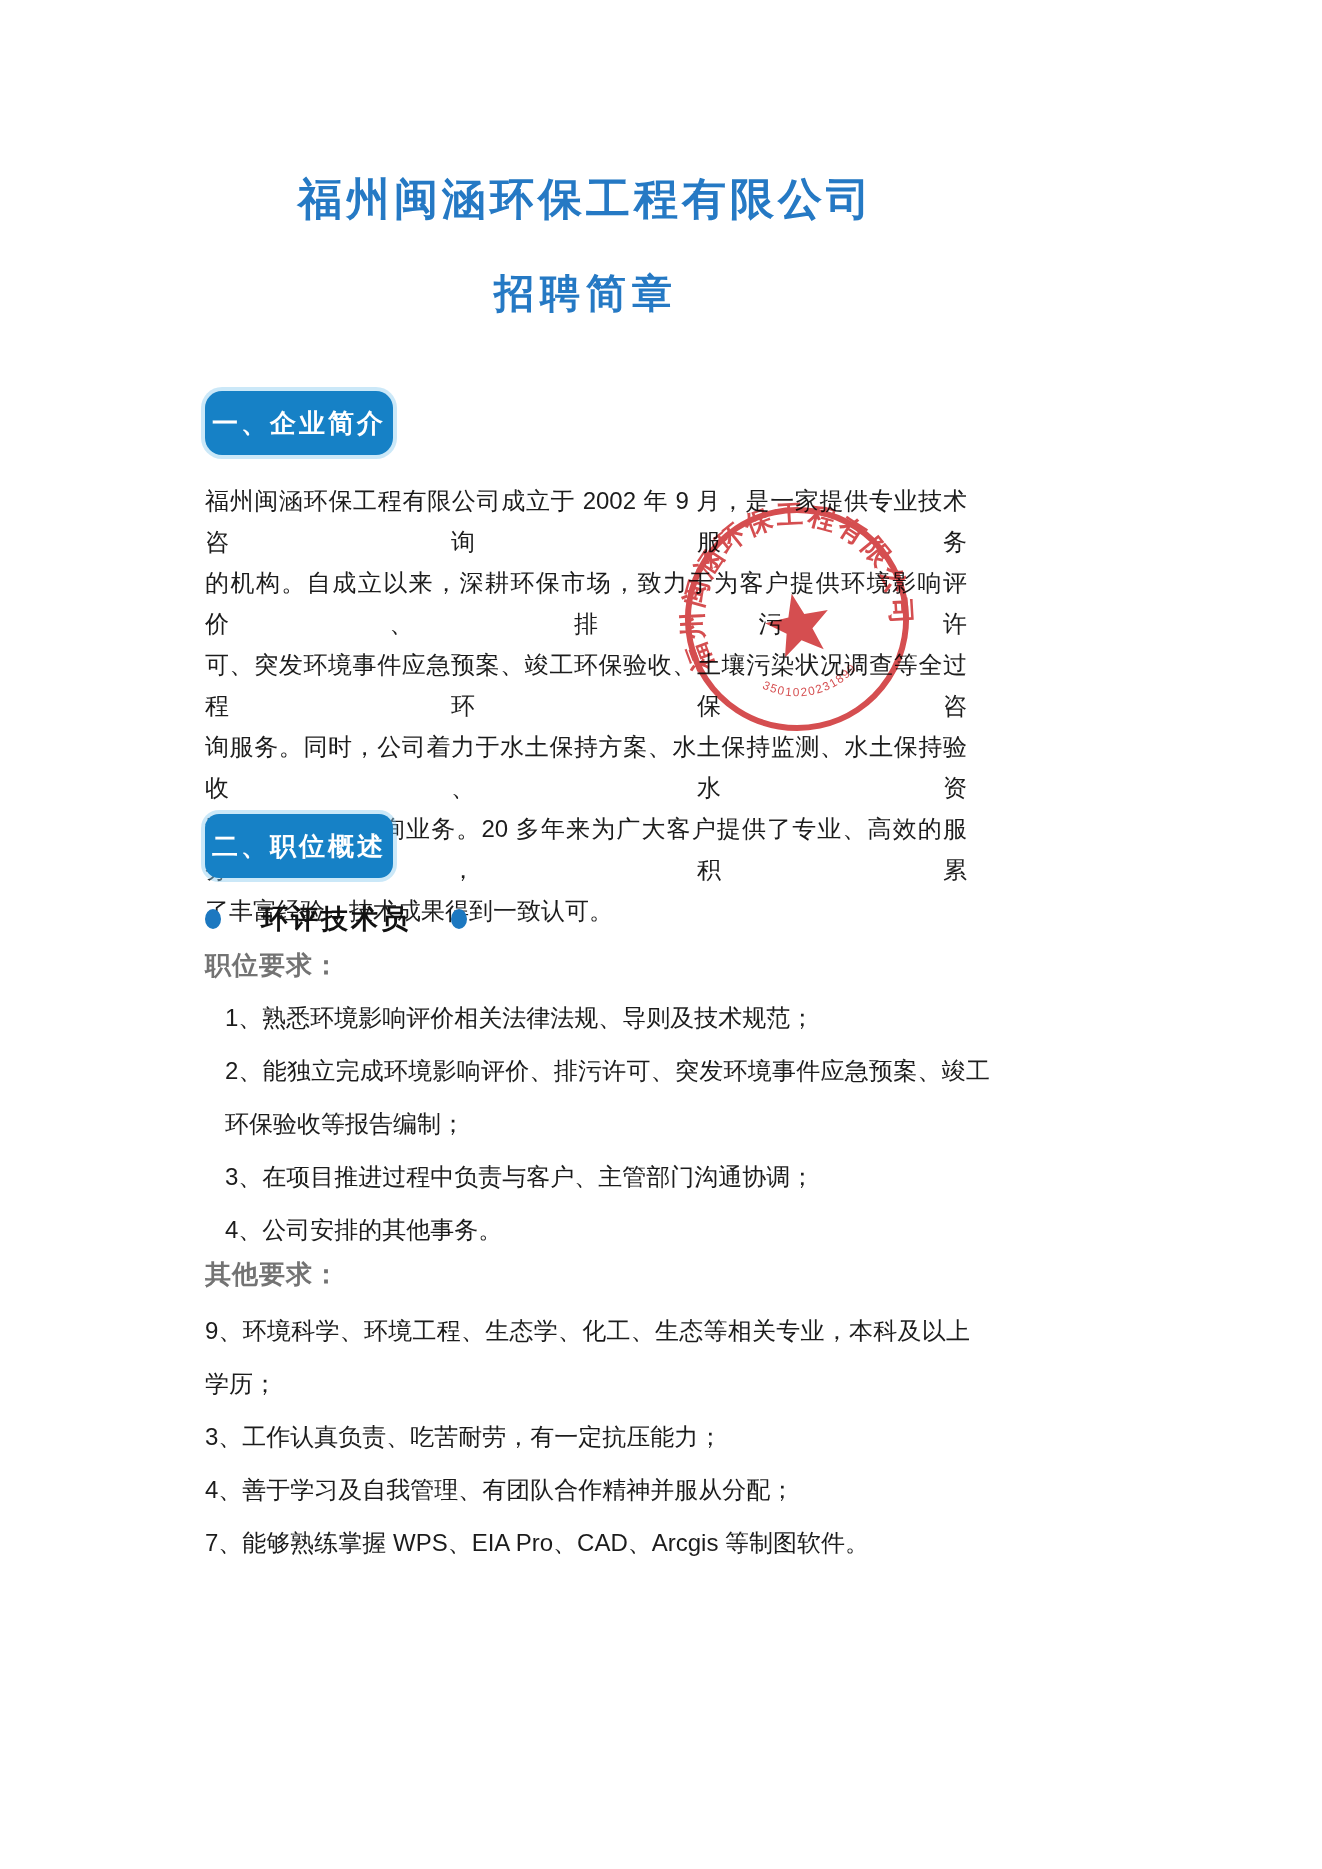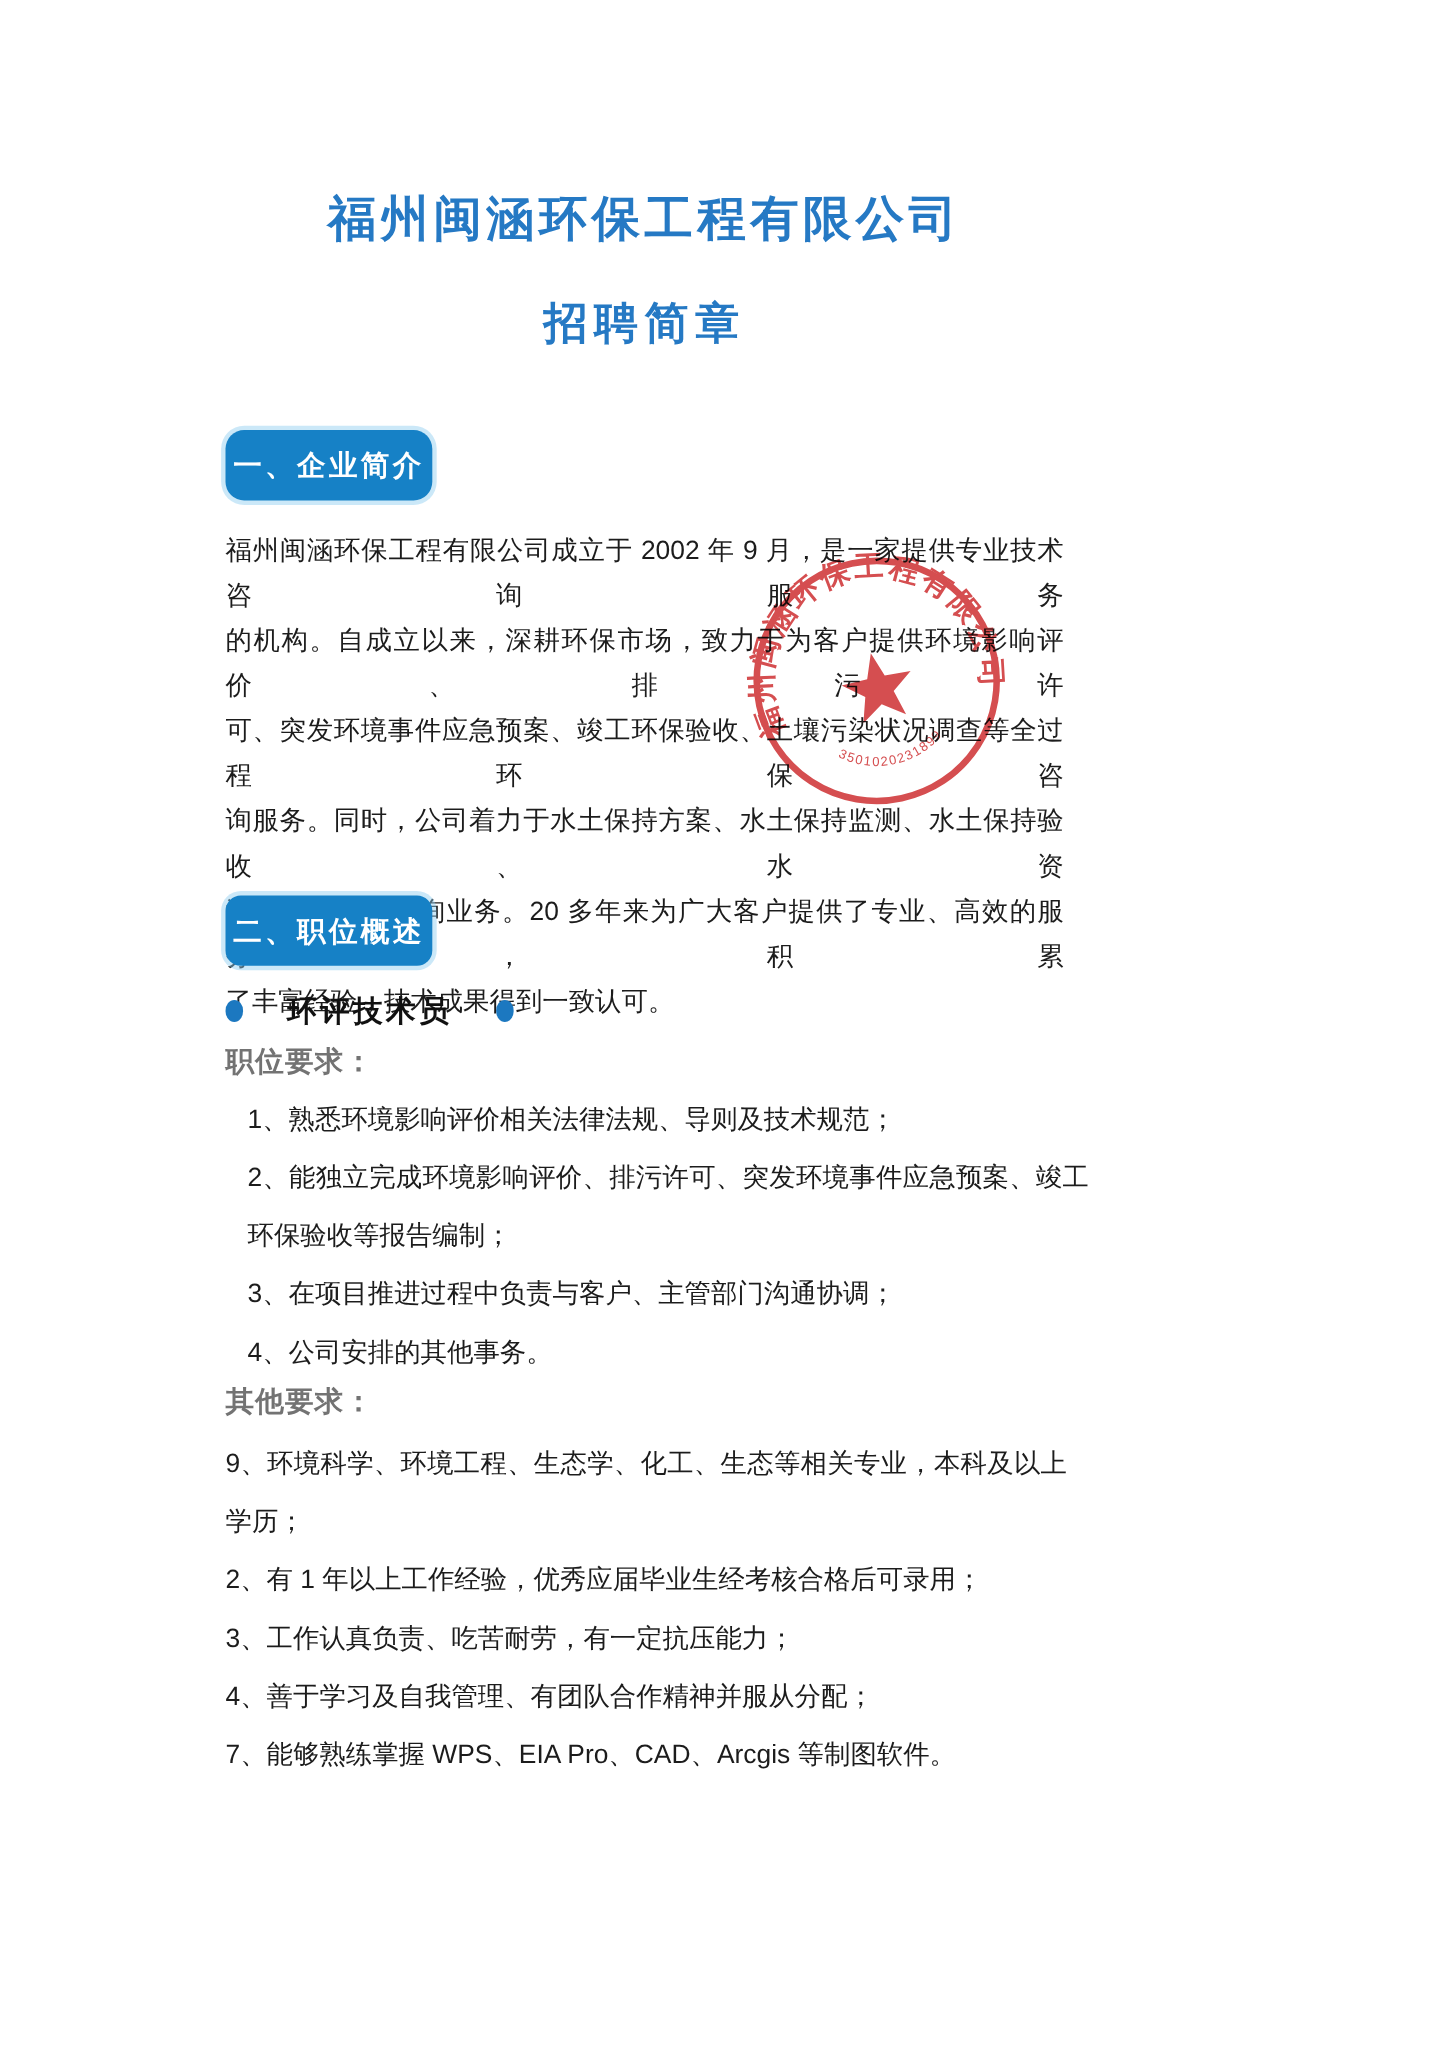--- a/index.html
+++ b/index.html
@@ -114,19 +114,18 @@
     <div class="req-item">1、熟悉环境影响评价相关法律法规、导则及技术规范；</div>
     <div class="req-item">2、能独立完成环境影响评价、排污许可、突发环境事件应急预案、竣工环保验收等报告编制；</div>
     <div class="req-item">3、在项目推进过程中负责与客户、主管部门沟通协调；</div>
     <div class="req-item">4、公司安排的其他事务。</div>
   </div>
 
   <div class="section-heading heading-other">其他要求：</div>
 
   <div class="req-list list-other">
     <div class="req-item">9、环境科学、环境工程、生态学、化工、生态等相关专业，本科及以上学历；</div>
-    <div class="req-item">2、有 1 年以上工作经验，优秀应届毕业生经考核合格后可录用；</div>
     <div class="req-item">3、工作认真负责、吃苦耐劳，有一定抗压能力；</div>
     <div class="req-item">4、善于学习及自我管理、有团队合作精神并服从分配；</div>
     <div class="req-item">7、能够熟练掌握 WPS、EIA Pro、CAD、Arcgis 等制图软件。</div>
   </div>
 
 </div>
 
 </body></html>

